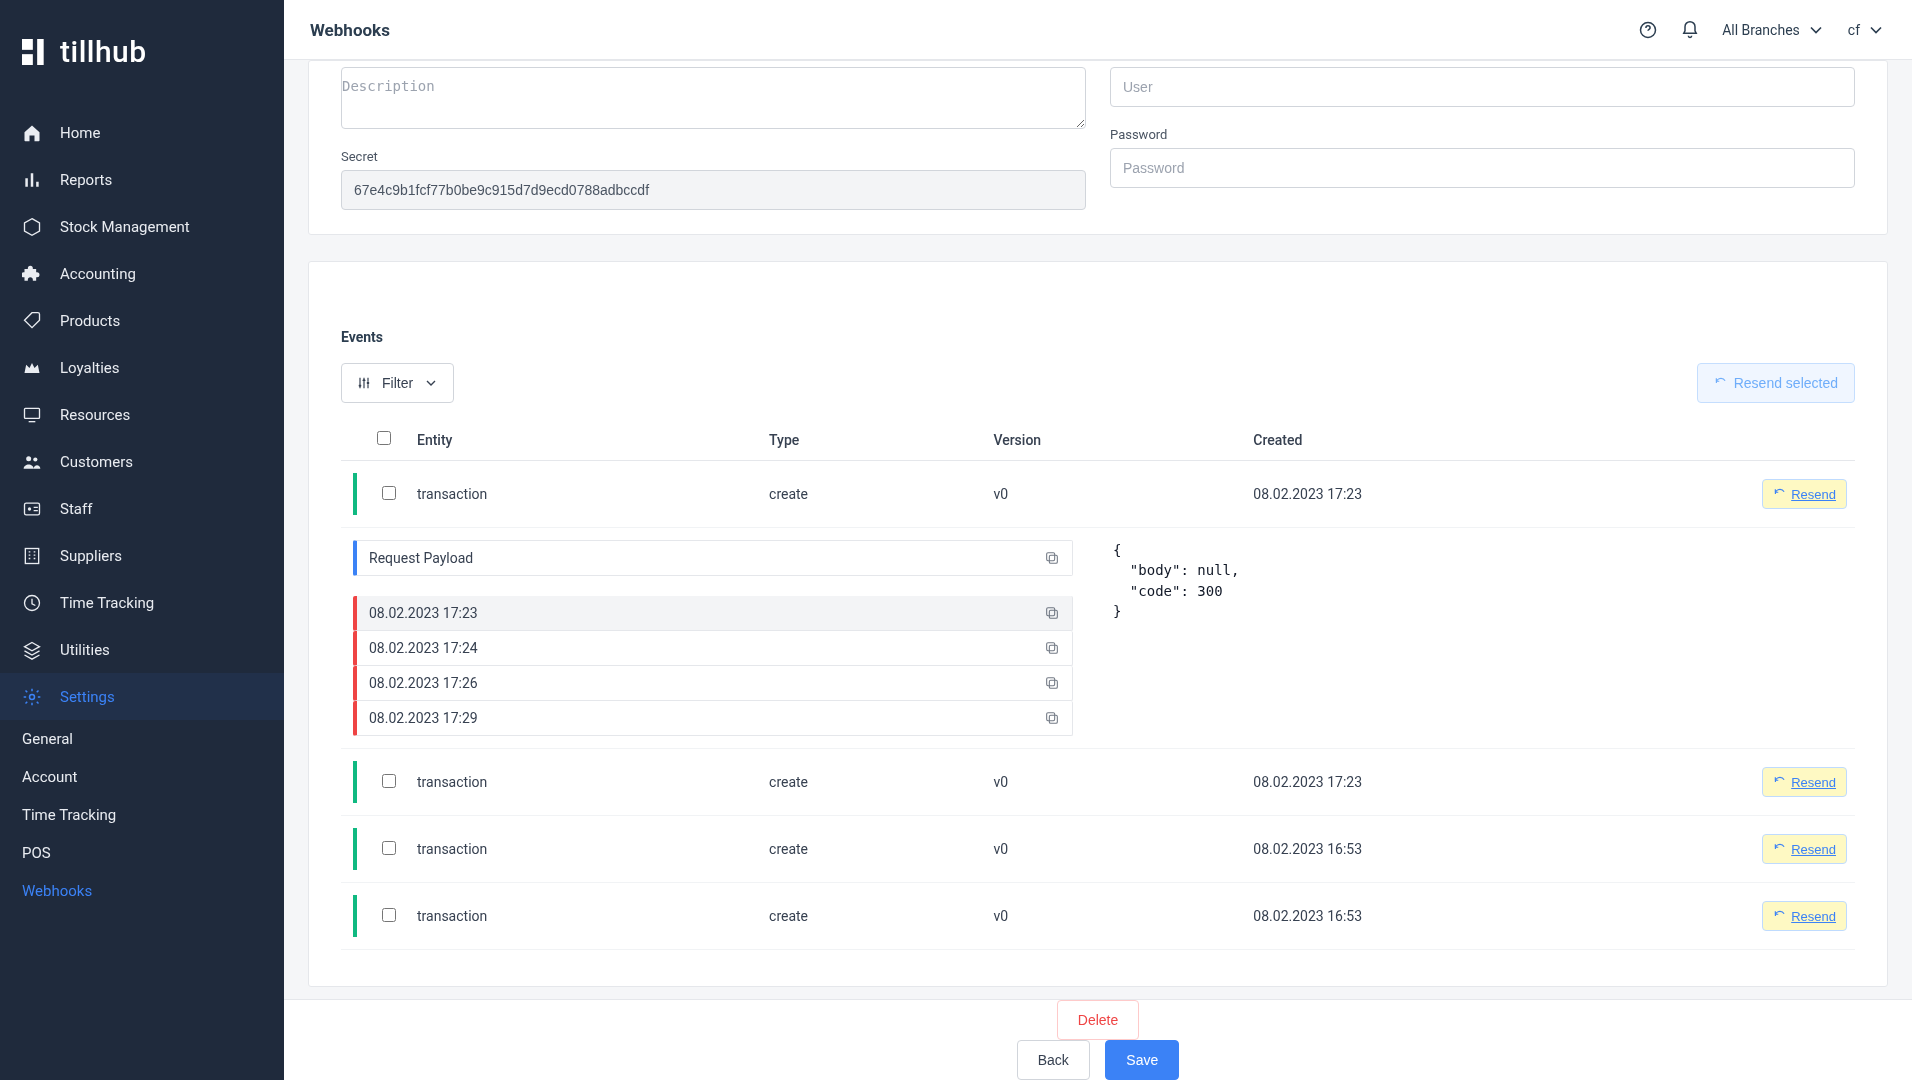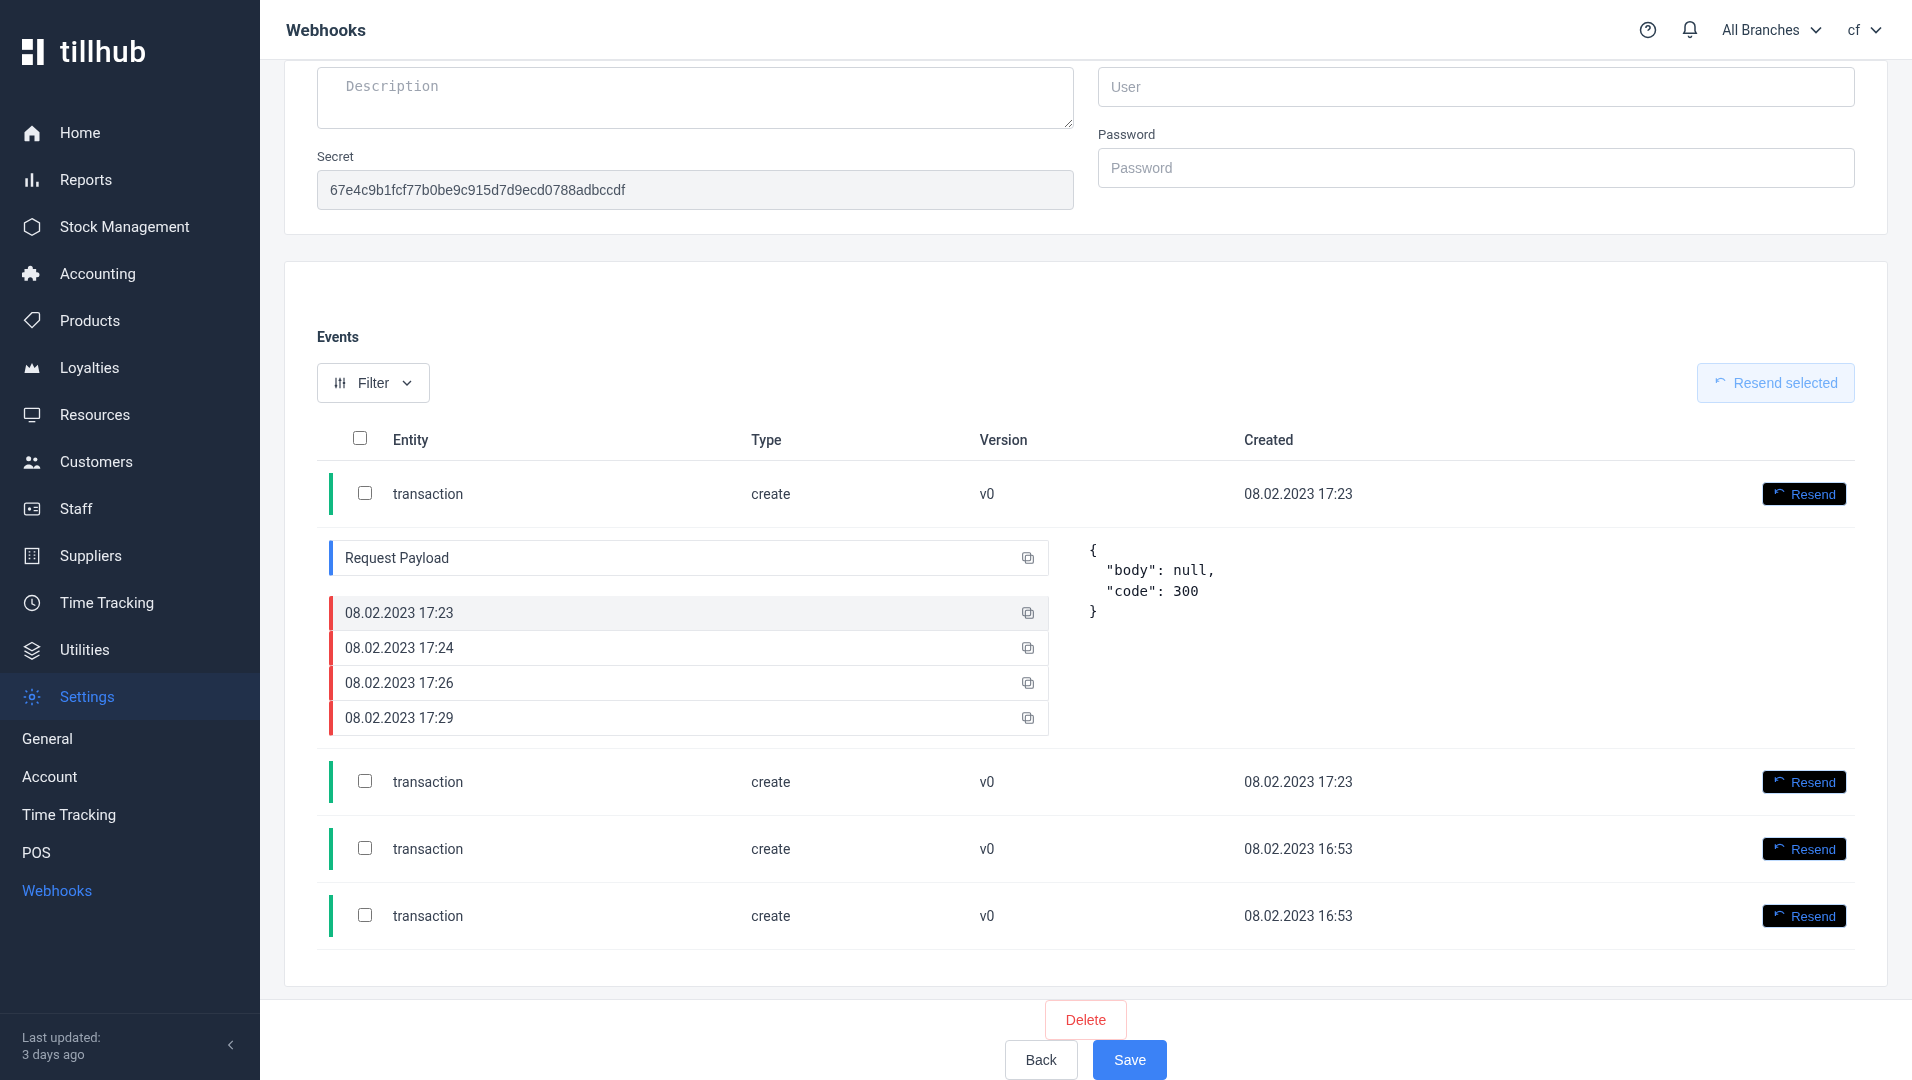--- a/index.html
+++ b/index.html
@@ -9,21 +9,21 @@
     color: #2c3e50;
     background: #f5f6f8;
     height: 1080px;
     width: 1912px;
     overflow: hidden;
     display: flex;
   }
 
   
   .sidebar {
-    width: 260px;
+    width: 284px;
     background: #1f2a3c;
     height: 100%;
     display: flex;
     flex-direction: column;
     color: #e9ecf1;
   }
   .brand {
     display: flex;
     align-items: center;
     gap: 12px;
@@ -116,21 +116,21 @@
     gap: 24px;
   }
   .form-col { flex: 1; display: flex; flex-direction: column; gap: 6px; }
   .label-sm { font-size: 13px; color: #4b5563; }
   textarea.desc {
     width: 100%;
     height: 62px;
     resize: vertical;
     border: 1px solid #d1d5db;
     border-radius: 4px;
-    padding: 10px 28px;
+    padding: 10px 0;
     font-size: 14px;
     color: #111827;
   }
   textarea.desc::placeholder { color: #9ca3af; }
   input.txt {
     width: 100%;
     height: 40px;
     border: 1px solid #d1d5db;
     border-radius: 4px;
     padding: 0 12px;
@@ -199,31 +199,32 @@
     vertical-align: middle;
   }
   table.events td:first-child, table.events th:first-child {
     width: 6px; padding: 12px;
   }
   .status-bar { width: 4px; height: 42px; background: #10b981; }
   input[type=checkbox] {
     width: 14px; height: 14px; cursor: pointer;
   }
   .resend-btn {
-    height: 24px;
+    height: 30px;
     padding: 0 10px;
     border: 1px solid #bfdbfe;
-    background: #000000;
+    background: #fef9c3;
     color: #3b82f6;
     border-radius: 4px;
     font-size: 13px;
     display: inline-flex;
     align-items: center;
     gap: 4px;
     cursor: pointer;
+    text-decoration: underline;
   }
   td.actions-cell { text-align: right; width: 100px; padding-right: 0;}
   th.chk, td.chk { width: 40px; text-align: center; }
 
   
   .detail-row td { padding: 22px 8px 28px 22px; }
   .detail-flex { display: flex; gap: 40px; }
   .detail-left { width: 720px; }
   .detail-right { flex: 1; font-family: ui-monospace, Menlo, Consolas, monospace; font-size: 14px; white-space: pre; color:#111827; line-height: 1.45; }
   .req-item {
@@ -411,31 +412,20 @@
 
     <div class="nav-sub">
       <div class="nav-sub-item">General</div>
       <div class="nav-sub-item">Account</div>
       <div class="nav-sub-item">Time Tracking</div>
       <div class="nav-sub-item">POS</div>
       <div class="nav-sub-item active">Webhooks</div>
     </div>
   </nav>
 
-  <div class="sidebar-footer">
-    <div>
-      <div>Last updated:</div>
-      <div>3 days ago</div>
-    </div>
-    <span>
-      <svg viewBox="0 0 24 24">
-          <path d="M15 5l-7 7 7 7" fill="none" stroke="currentColor" stroke-width="2"></path>
-        </svg>
-    </span>
-  </div>
 </aside>
 
 <div class="main">
 
   <div class="topbar">
     <h1>Webhooks</h1>
     <div class="topbar-actions">
       <svg viewBox="0 0 24 24">
           <circle cx="12" cy="12" r="9"></circle>
           <path d="M9.5 9.5a2.5 2.5 0 115 0c0 1.5-2.5 2-2.5 3.5M12 17h0"></path>

